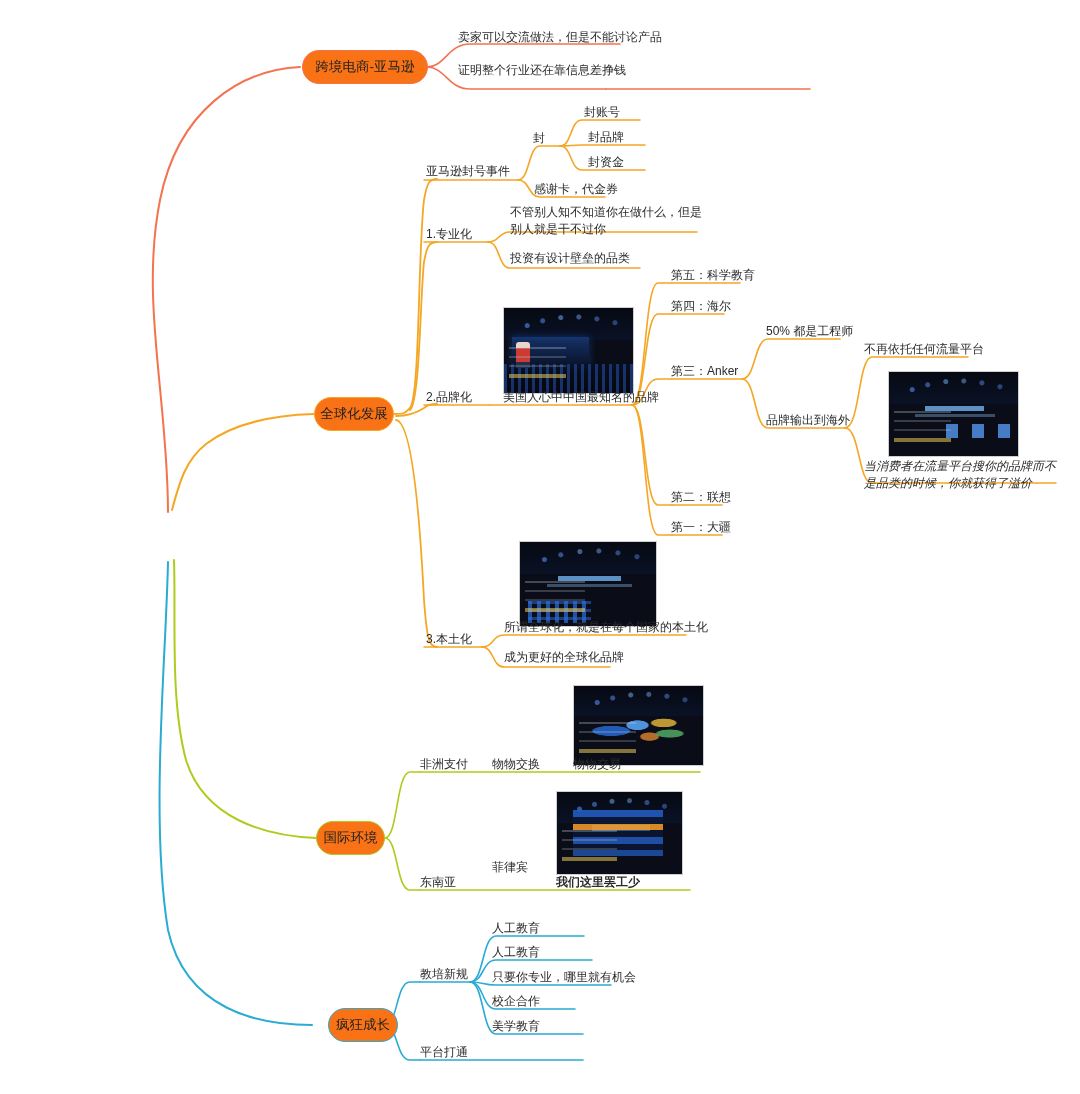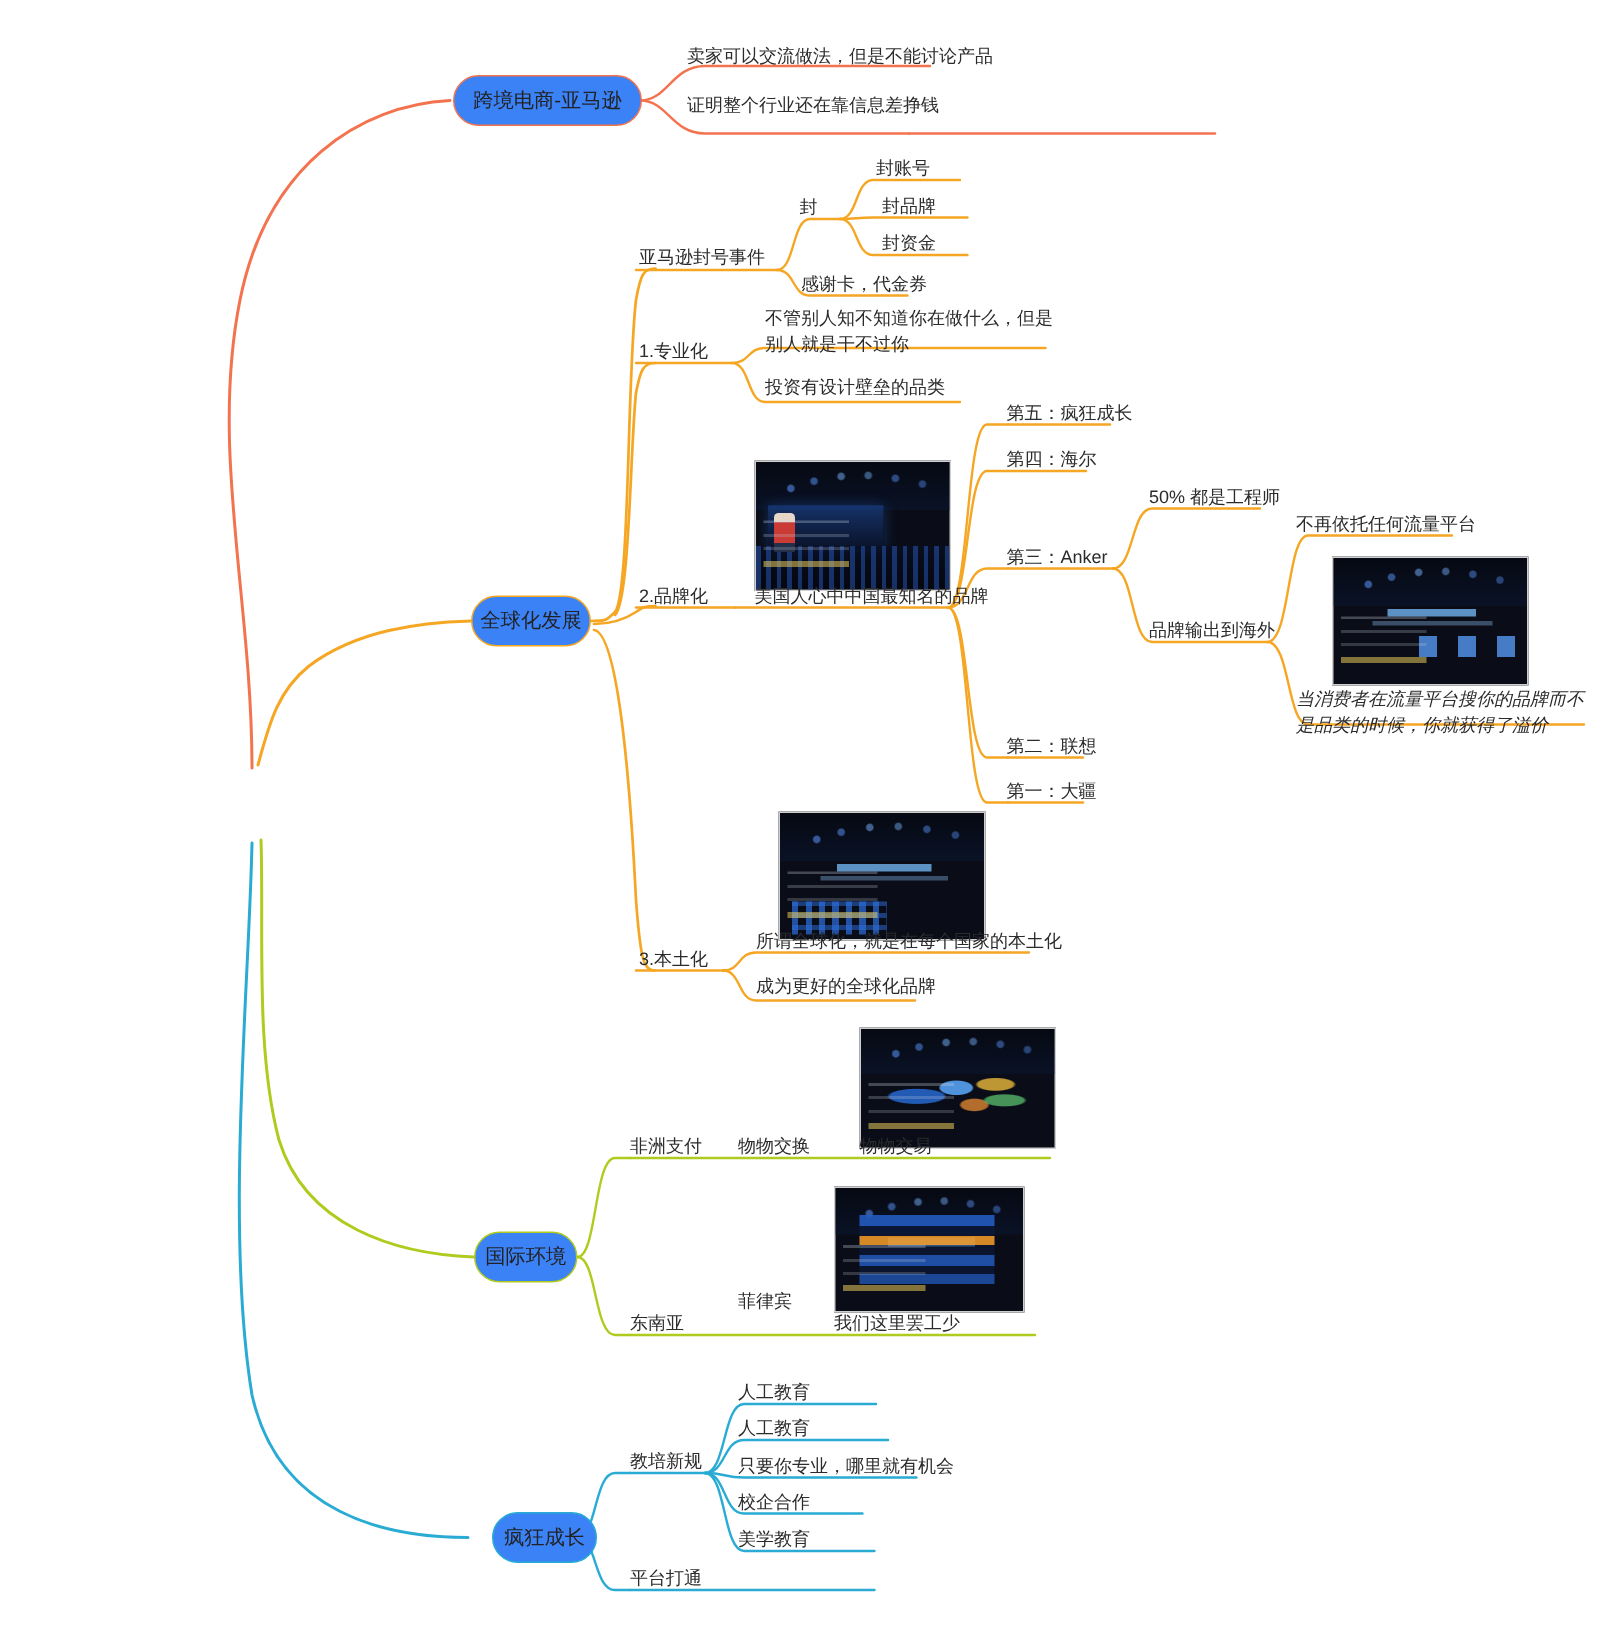--- a/index.html
+++ b/index.html
@@ -28,21 +28,21 @@
     font-weight: bold;
     font-size: 19px;
     color: #1d1d1d;
     line-height: 1.3;
     padding: 6px 18px;
   }
   
   .pill {
     border: 1.6px solid #f5a623;
     border-radius: 18px;
-    background: #3b82f6;
+    background: #f97316;
     display: flex; align-items: center; justify-content: center;
     font-size: 13.5px;
     color: #222;
     padding: 4px 12px;
     white-space: nowrap;
   }
   .pill.tomato { border-color: #f4734f; }
   .pill.green  { border-color: #afcb1e; }
   .pill.cyan   { border-color: #29abd4; }
 
@@ -278,21 +278,21 @@
     <div class="stage"></div>
     <div class="crowd"></div>
     <div class="speaker"></div>
     <div class="overlay-lines"></div>
   </div>
   <div class="node leaf" style="left:503px; top:389px;">
     <span>美国人心中中国最知名的品牌</span>
   </div>
 
   <div class="node leaf" style="left:671px; top:267px;">
-    <span>第五：疯狂成长</span>
+    <span>第五：科学教育</span>
   </div>
   <div class="node leaf" style="left:671px; top:298px;">
     <span>第四：海尔</span>
   </div>
   <div class="node leaf" style="left:671px; top:363px;">
     <span>第三：Anker</span>
   </div>
   <div class="node leaf" style="left:671px; top:489px;">
     <span>第二：联想</span>
   </div>
@@ -359,21 +359,21 @@
   </div>
   <div class="node leaf" style="left:492px; top:859px;">
     <span>菲律宾</span>
   </div>
   <div class="thumb" style="left:556px; top:791px; width:125px; height:82px;">
     <div class="sky"></div>
     <div class="slide-title"></div>
     <div class="table"></div>
     <div class="overlay-lines"></div>
   </div>
-  <div class="node leaf" style="left:556px; top:874px;">
+  <div class="node leaf" style="left:556px; top:874px;font-weight:bold;">
     <span>我们这里罢工少</span>
   </div>
 
   <div class="node pill cyan" style="left:328px; top:1008px; width:70px; height:34px;">
     <span>疯狂成长</span>
   </div>
   <div class="node leaf" style="left:420px; top:966px;">
     <span>教培新规</span>
   </div>
   <div class="node leaf" style="left:492px; top:920px;">

